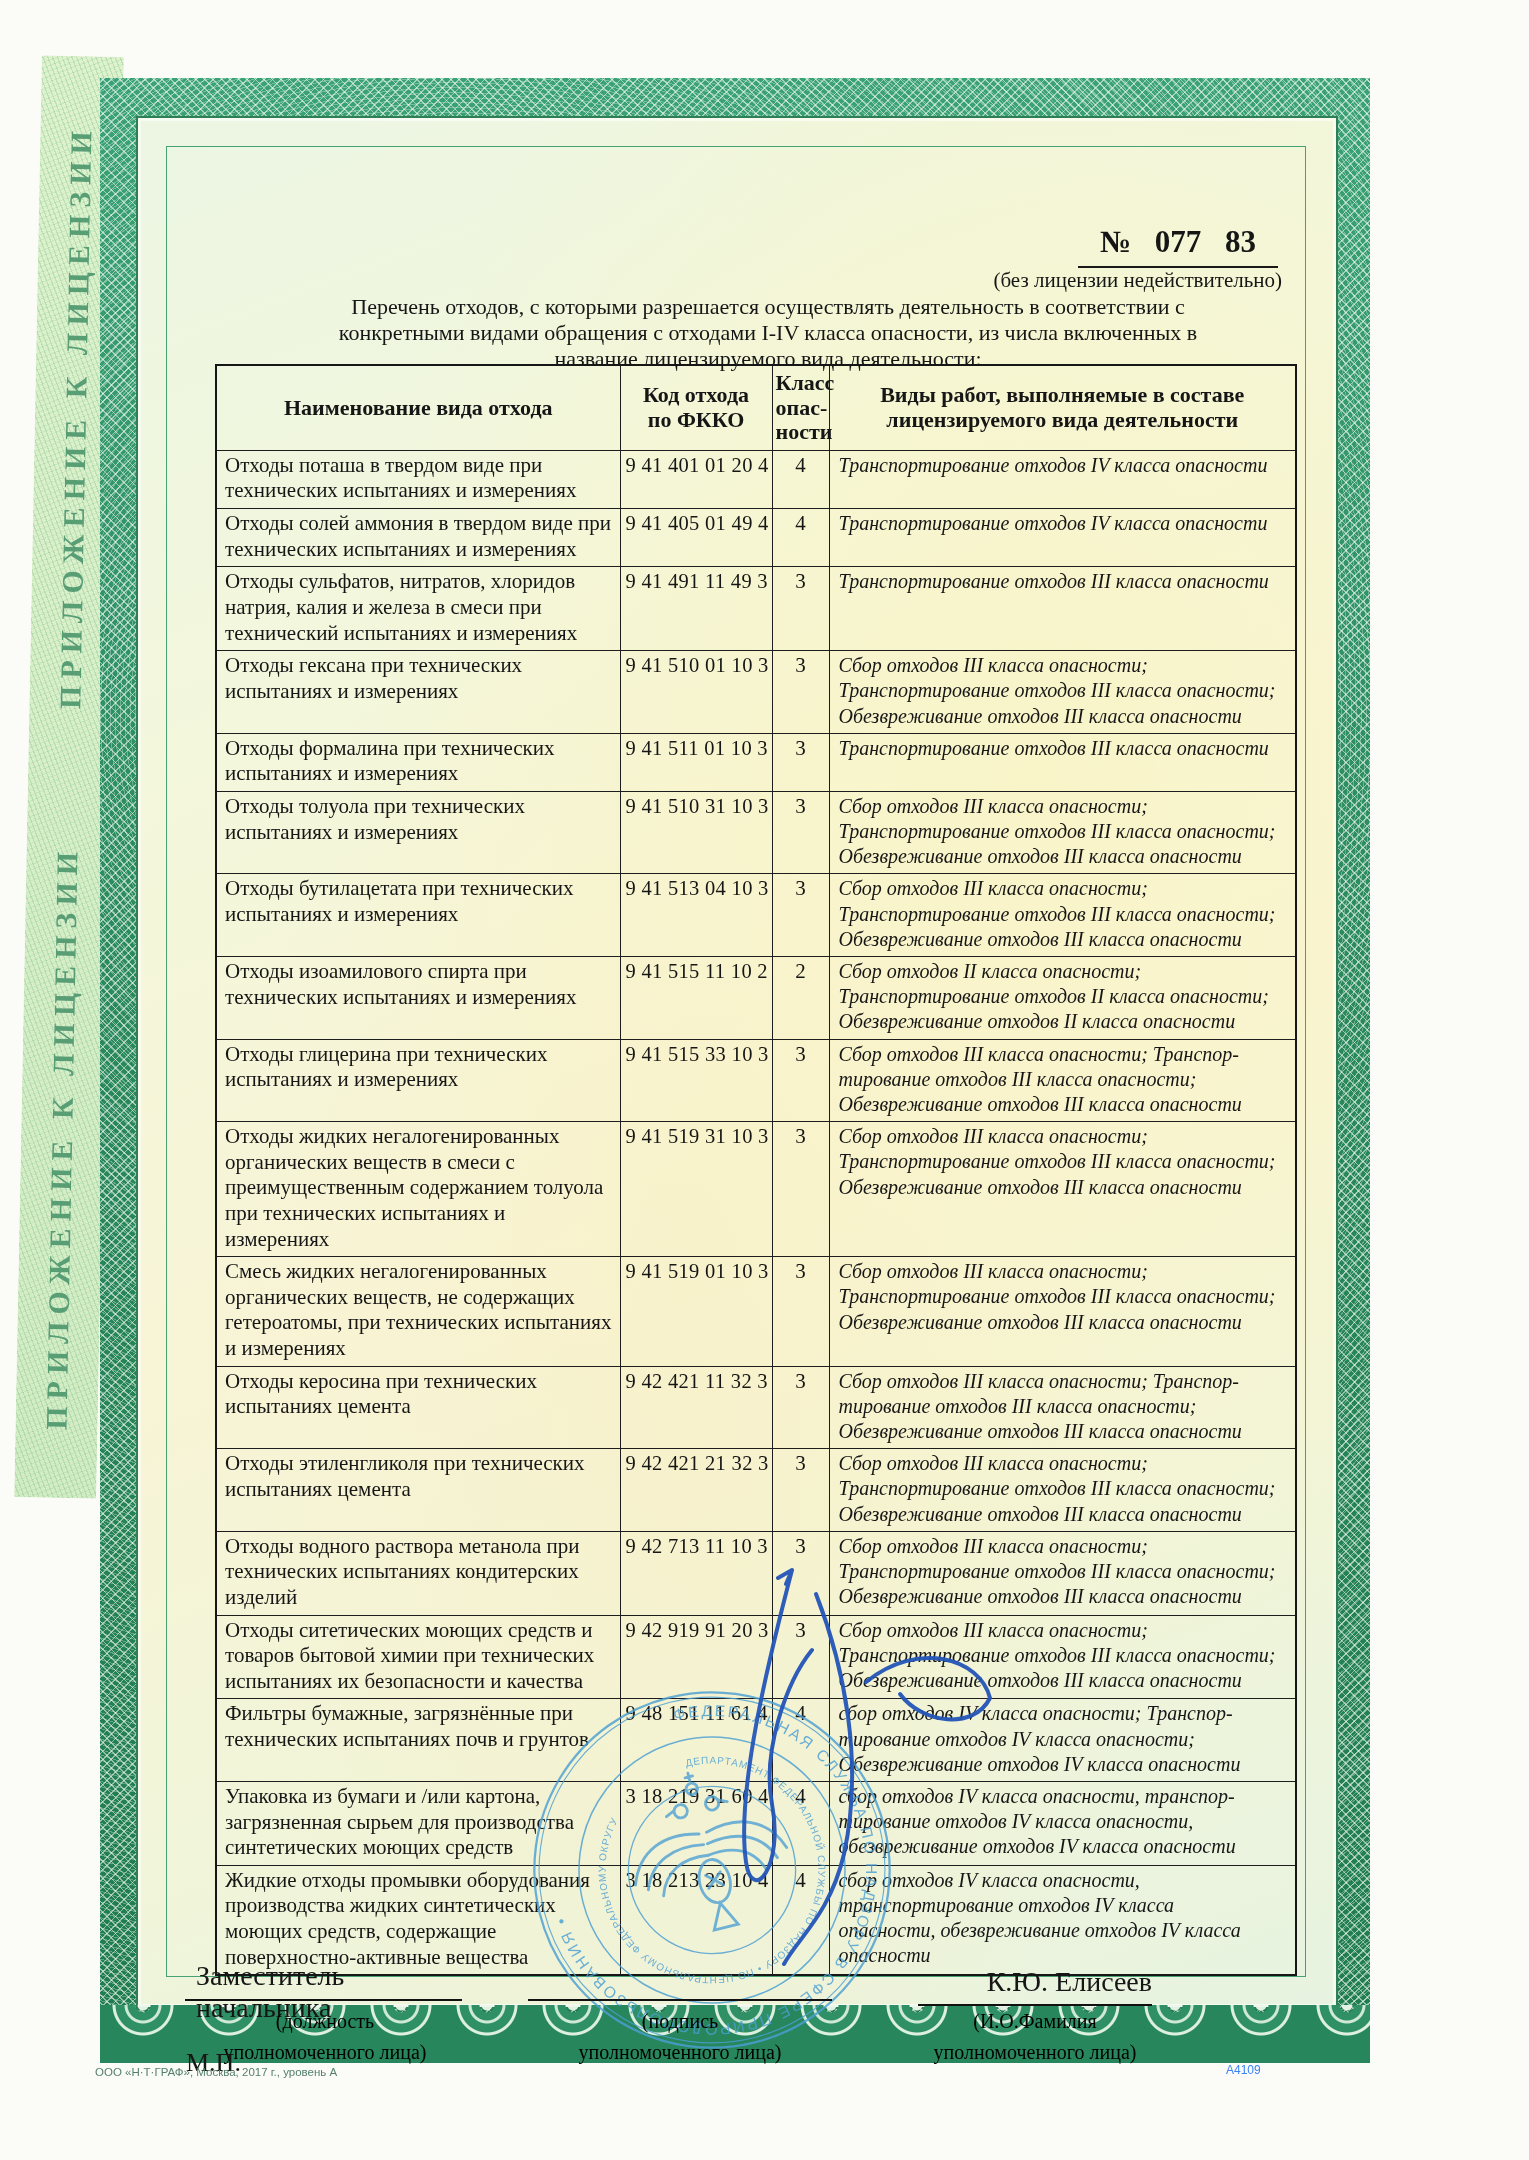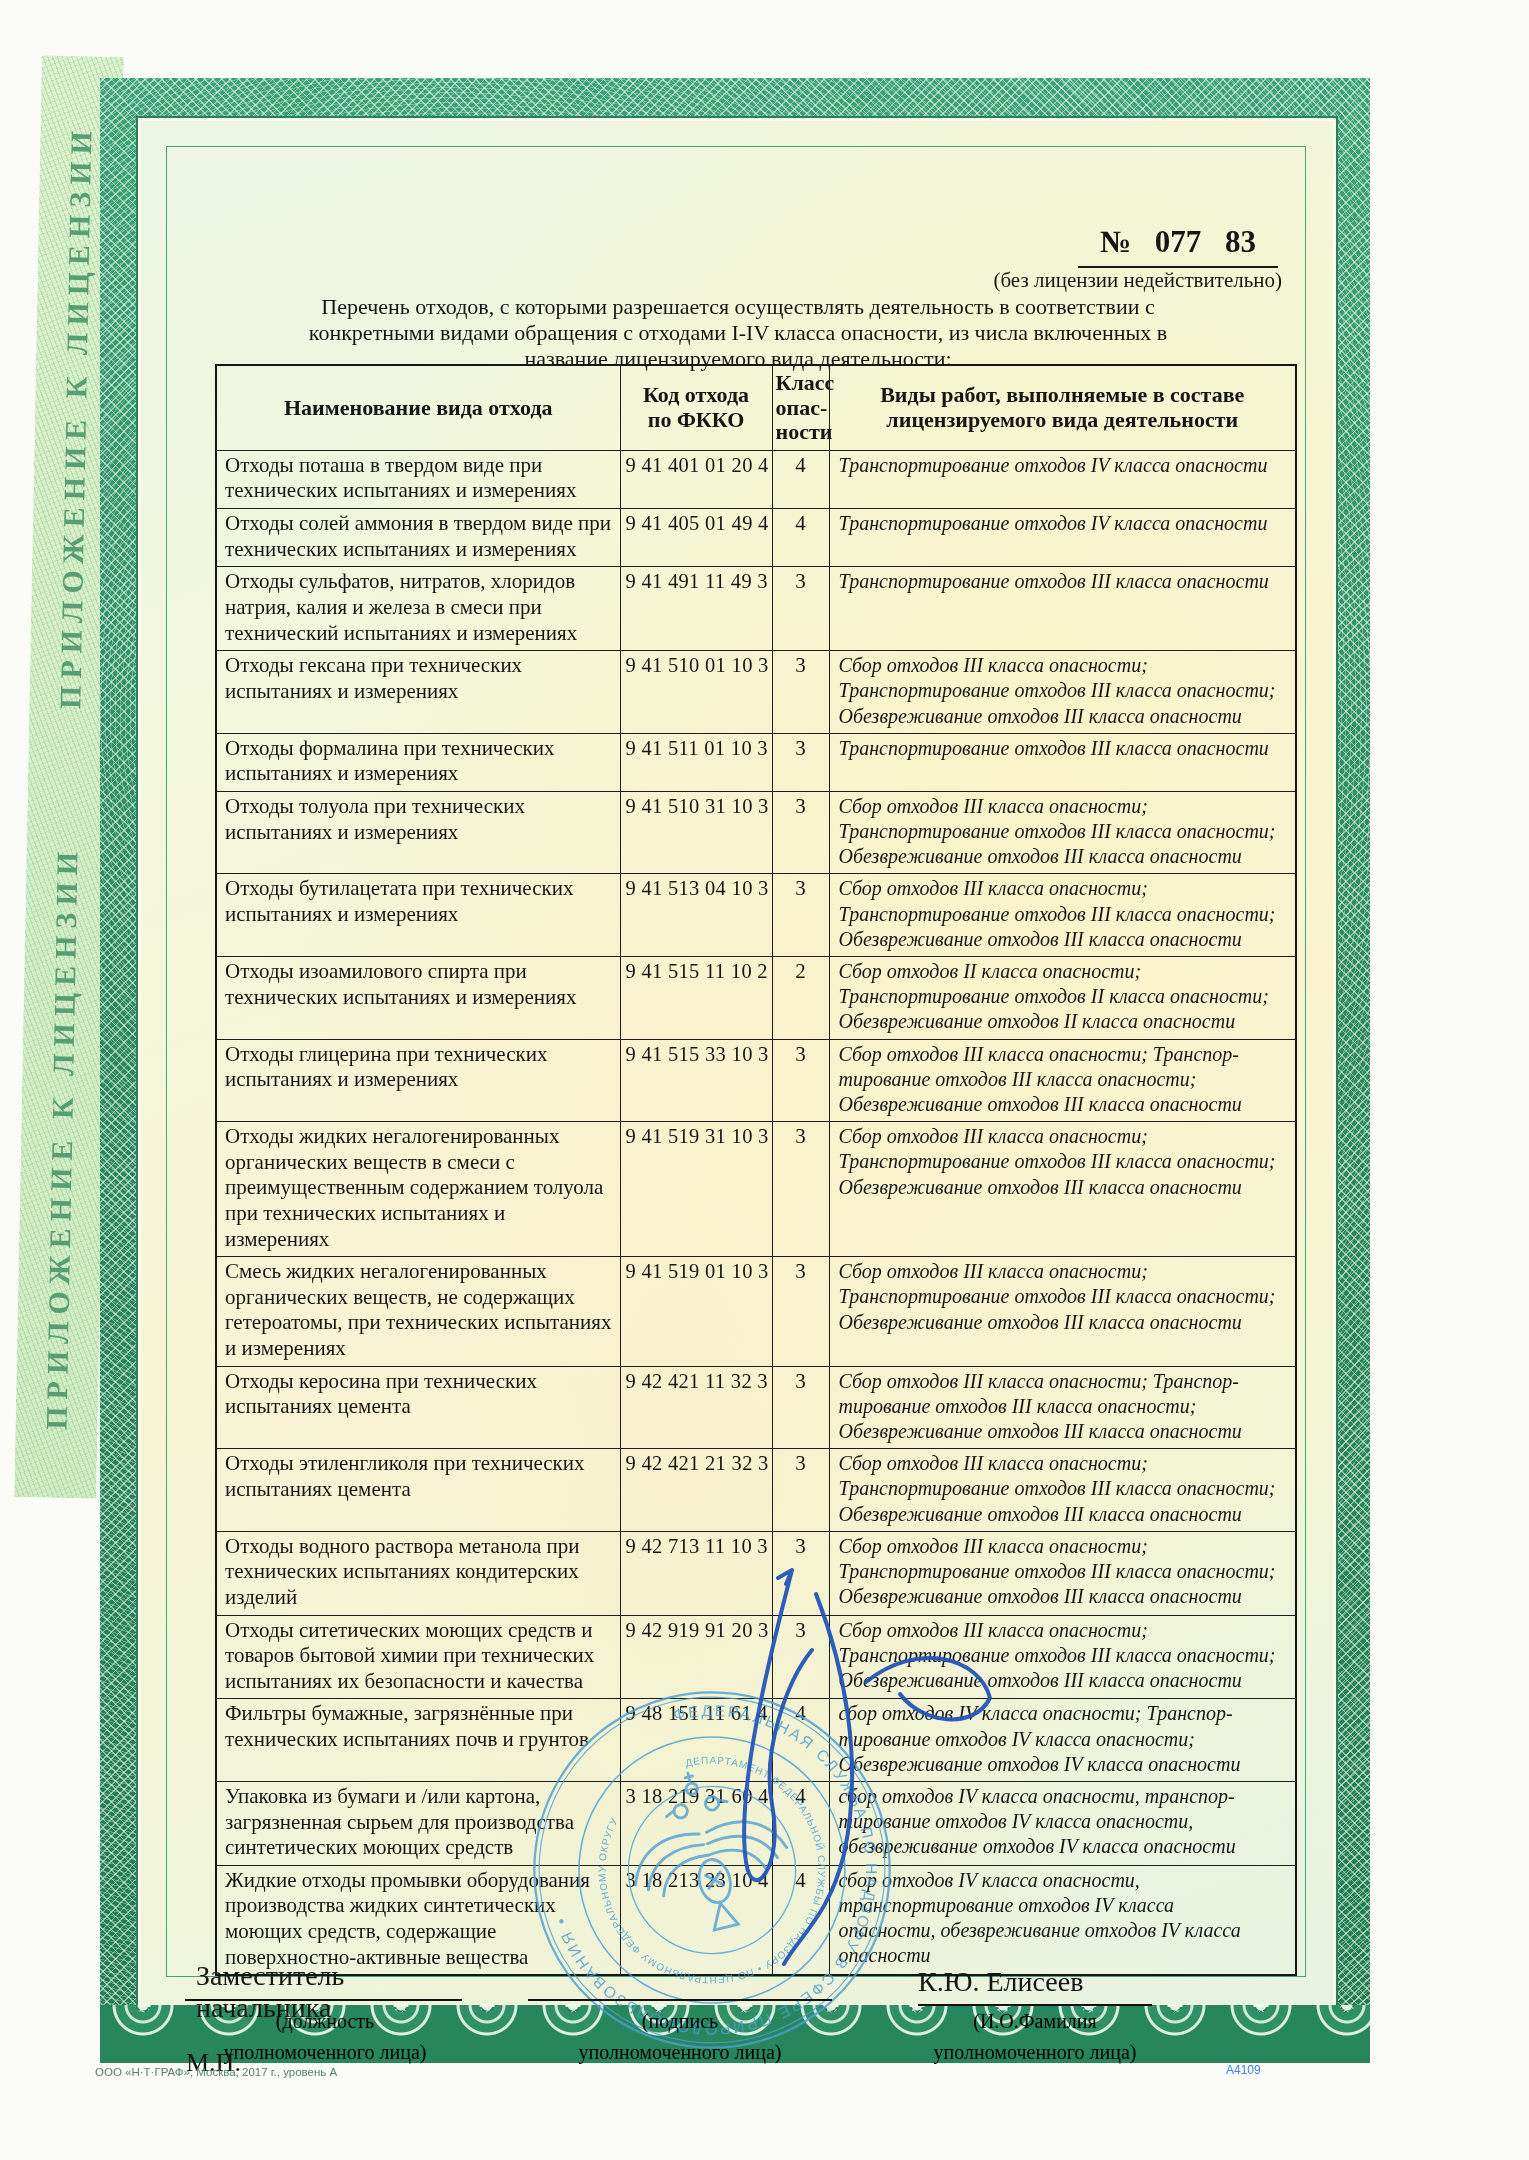--- a/index.html
+++ b/index.html
@@ -69,21 +69,21 @@
     position:absolute;left:1078px;top:224px;width:200px;
     font-size:31px;font-weight:bold;text-align:center;word-spacing:16px;
     border-bottom:2.5px solid #191919;padding-bottom:6px;z-index:4;
   }
   .validity-note{
     position:absolute;left:930px;top:268px;width:352px;text-align:right;
     font-size:21px;z-index:4;
   }
   .intro{
     position:absolute;left:168px;top:294px;width:1140px;text-align:center;
-    font-size:22px;line-height:26px;z-index:4;white-space:pre-line;
+    font-size:22px;line-height:26px;z-index:4;white-space:pre-line;padding-left:30px;
   }
 
   
   .table-wrap{position:absolute;left:215px;top:364px;width:1080px;z-index:4;}
   table.waste{border-collapse:collapse;width:1080px;border:2.2px solid #161616;table-layout:fixed;}
   table.waste th, table.waste td{
     border:1.6px solid #1d1d1d;vertical-align:top;
     font-family:"Liberation Serif",serif;
   }
   table.waste th{
@@ -98,21 +98,21 @@
   
   .stamp{position:absolute;left:522px;top:1680px;z-index:5;opacity:.82;transform:rotate(-14deg);}
   .signature{position:absolute;left:688px;top:1532px;z-index:6;}
 
   
   .sig-line{position:absolute;border-top:2.2px solid #111;z-index:7;}
   .line-left{left:185px;top:1999px;width:277px;}
   .line-mid{left:528px;top:1999px;width:304px;}
   .line-right{left:918px;top:2004px;width:234px;}
   .post-title{position:absolute;left:196px;top:1960px;width:270px;font-size:28px;z-index:7;}
-  .person-name{position:absolute;left:918px;top:1966px;width:234px;font-size:28px;text-align:left;z-index:7;}
+  .person-name{position:absolute;left:918px;top:1966px;width:234px;font-size:28px;text-align:right;z-index:7;}
   .caption{
     position:absolute;font-size:20px;line-height:31px;text-align:center;
     white-space:pre-line;z-index:7;color:#000000;
   }
   .cap-left{left:165px;top:2006px;width:320px;}
   .cap-mid{left:500px;top:2006px;width:360px;}
   .cap-right{left:890px;top:2006px;width:290px;}
   .seal-mark{position:absolute;left:186px;top:2048px;font-size:26px;z-index:7;}
   .printer-note{position:absolute;left:95px;top:2066px;font-size:11.5px;color:#54806a;font-family:"Liberation Sans",sans-serif;z-index:7;}
   .form-code{position:absolute;left:1226px;top:2063px;font-size:12px;color:#3b82f6;font-family:"Liberation Sans",sans-serif;z-index:7;}

